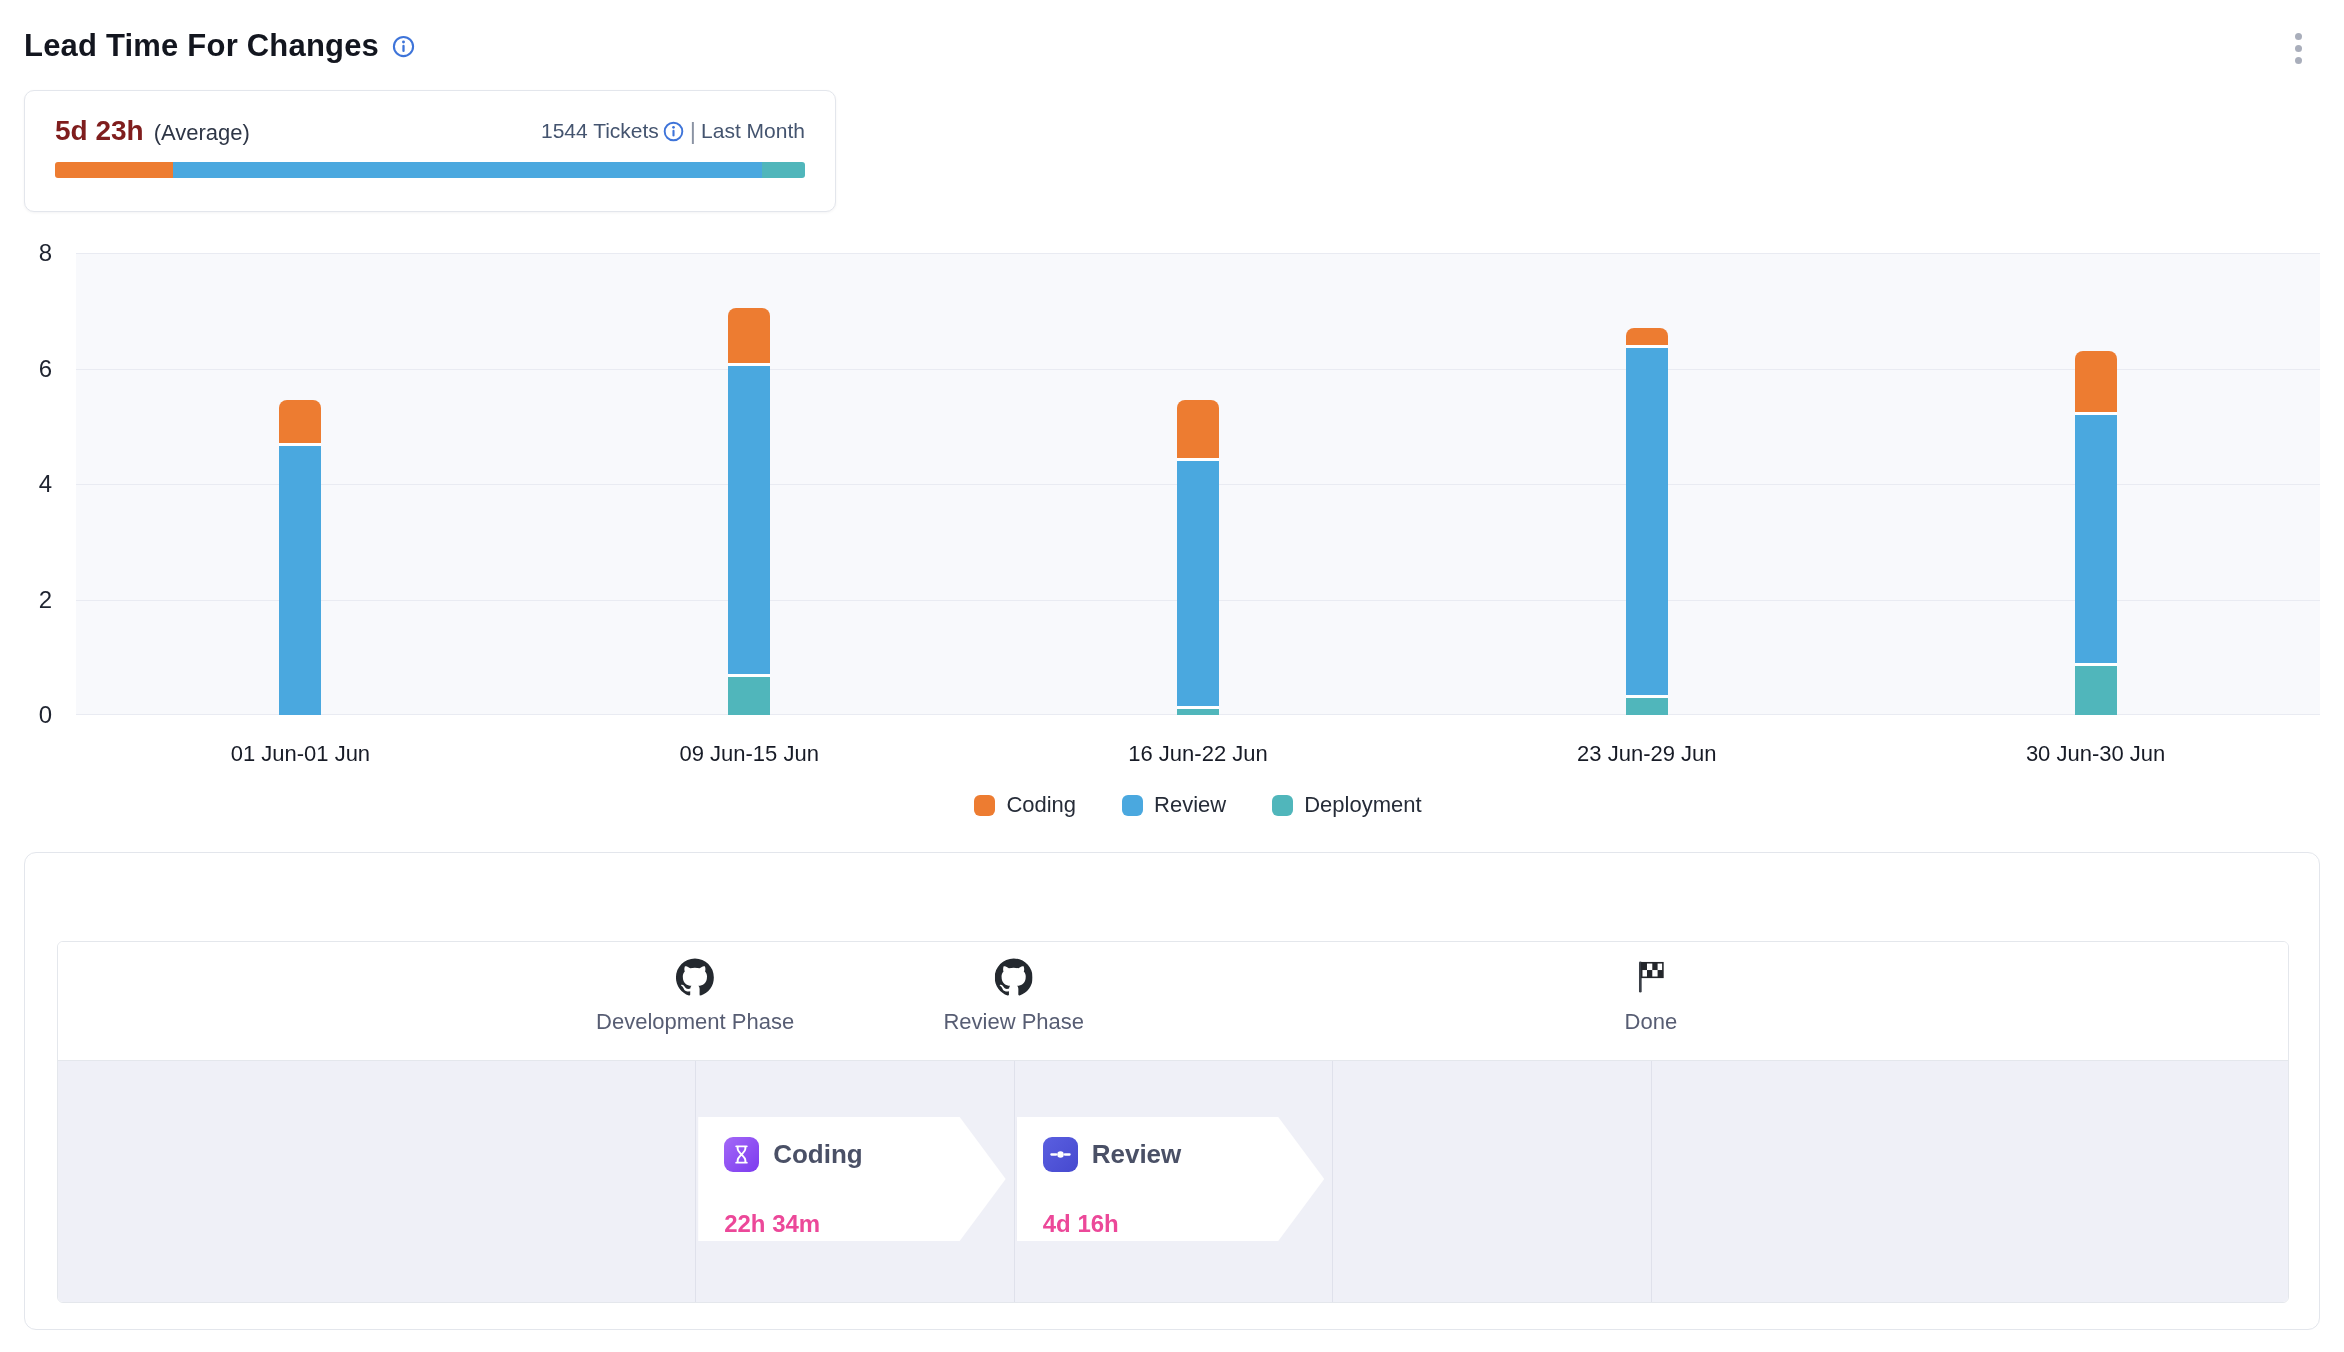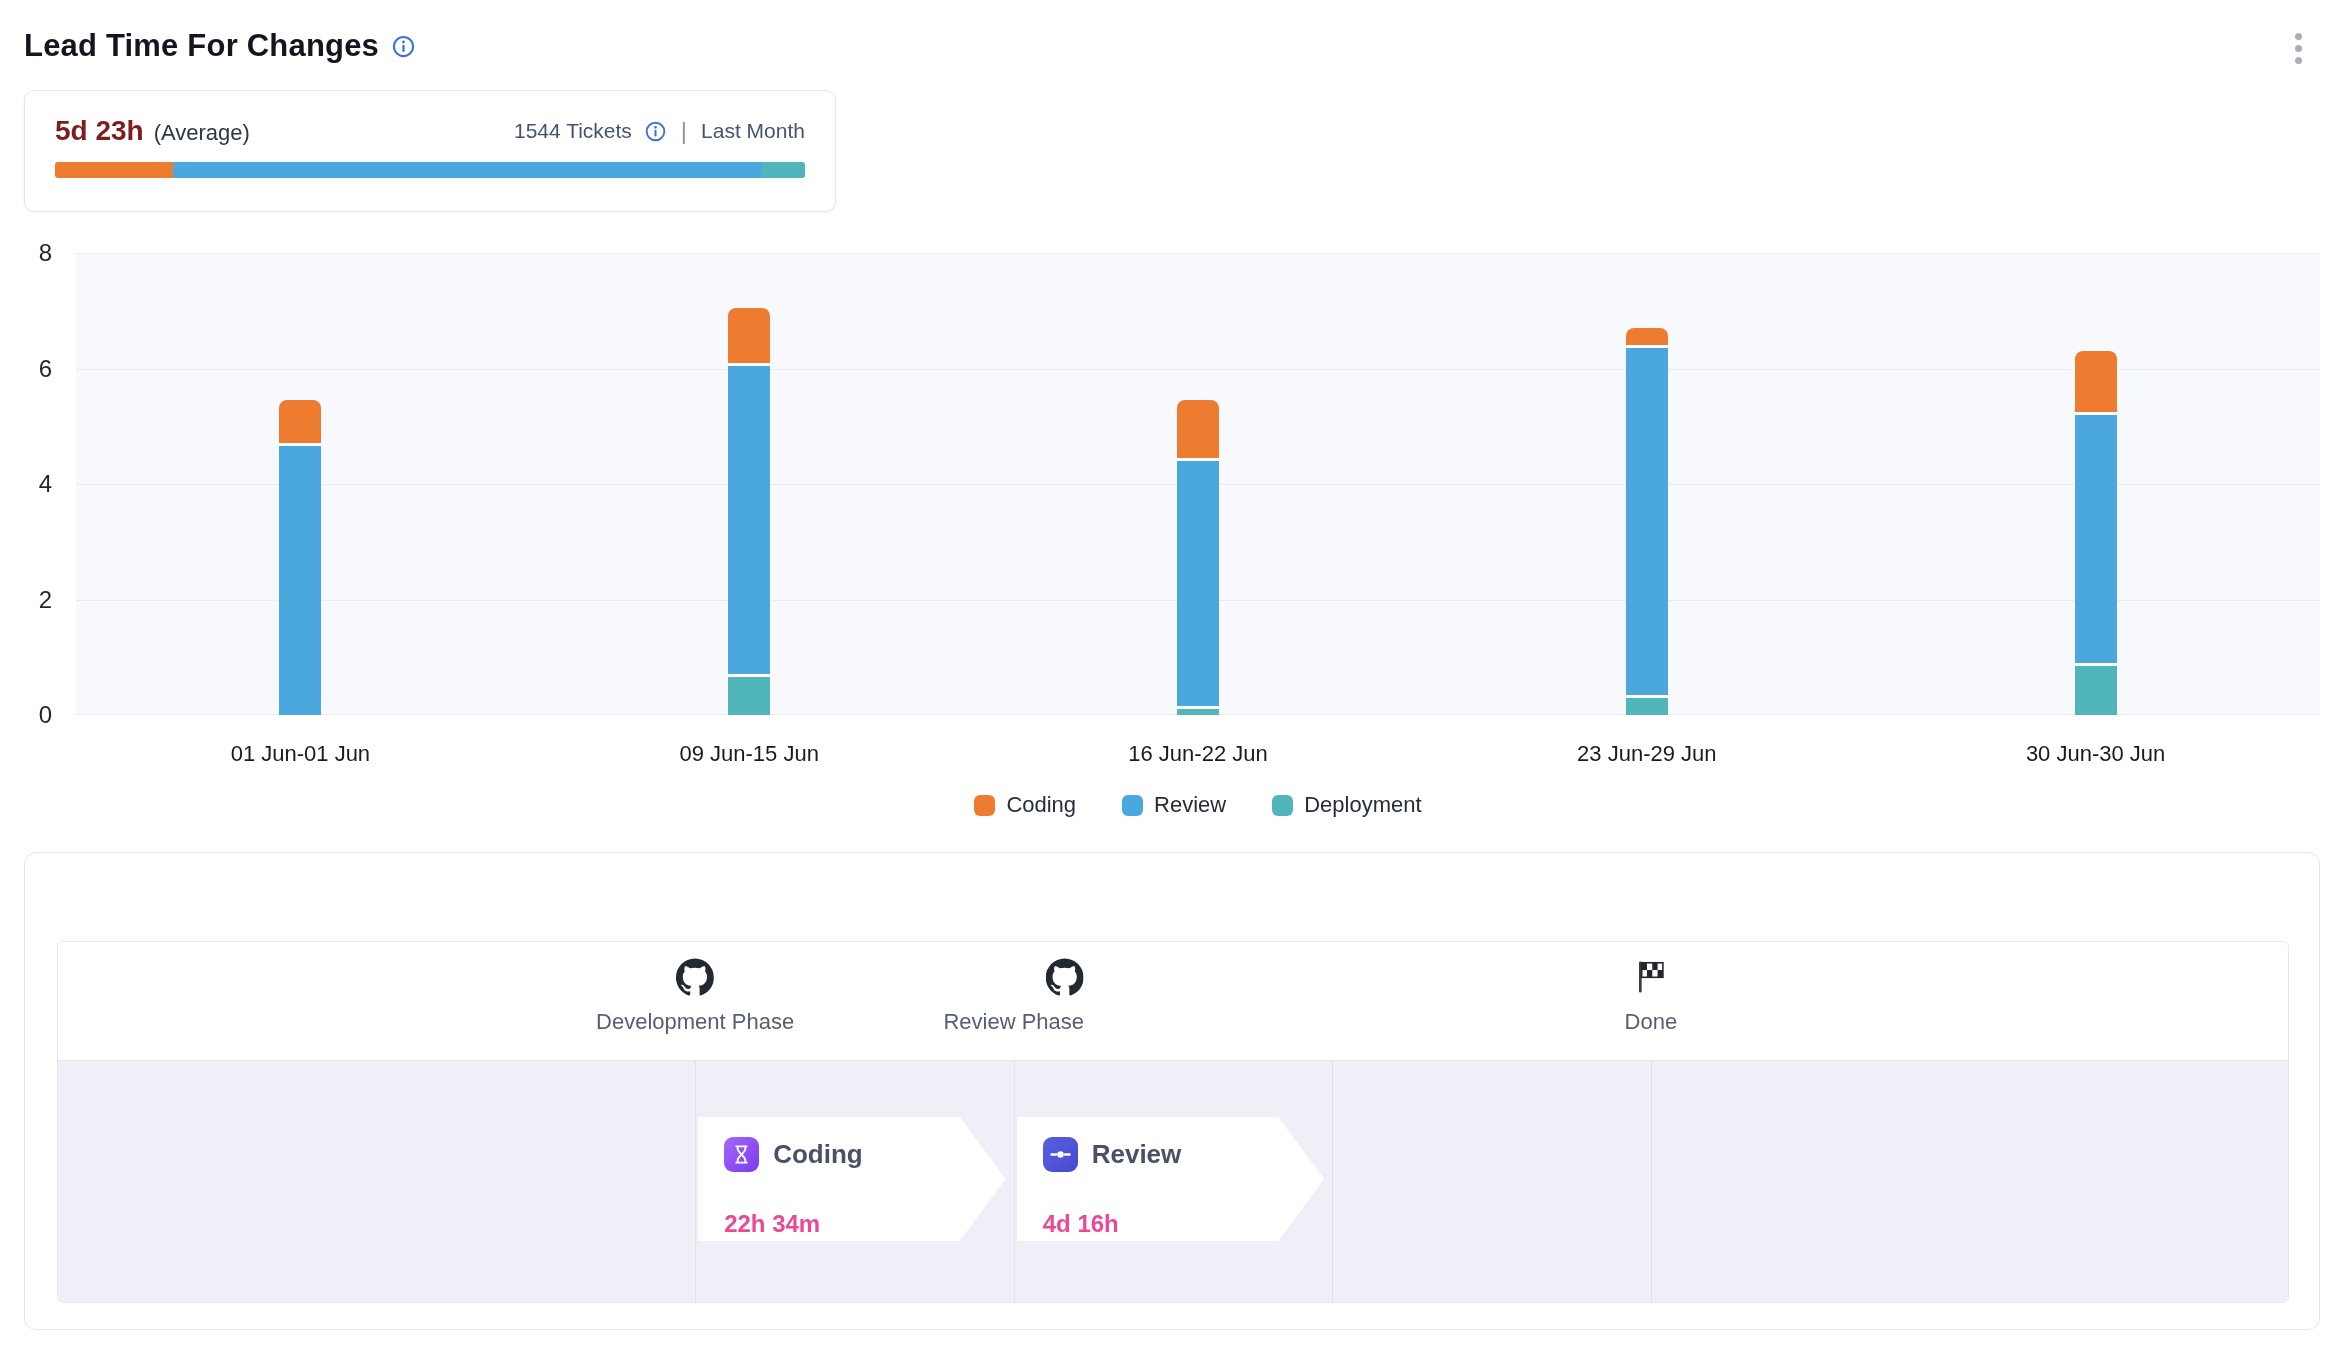--- a/index.html
+++ b/index.html
@@ -15,21 +15,21 @@
   .kebab i{width:7px;height:7px;border-radius:50%;background:#A9AEBB;display:block;}
 
   
   .summary-card{position:absolute;left:24px;top:90px;width:812px;height:122px;background:#fff;
                 border:1px solid #E3E6EC;border-radius:10px;box-shadow:0 1px 3px rgba(16,24,40,.05);
                 box-sizing:border-box;padding:24px 30px 0 30px;}
   .summary-top{display:flex;justify-content:space-between;align-items:center;}
   .avg-left{display:flex;align-items:baseline;gap:10px;}
   .avg-value{font-size:28px;font-weight:700;color:#7f1d1d;}
   .avg-label{font-size:22px;color:#2E3646;}
-  .summary-right{display:flex;align-items:center;gap:12px;color:#44546F;font-size:21px;}
+  .summary-right{display:flex;align-items:center;gap:3px;color:#44546F;font-size:21px;}
   .summary-right .info-icon{width:23px;height:23px;}
   .sep{color:#8A93A3;font-size:24px;font-weight:300;padding:0 2px;}
   .dist-bar{display:flex;height:16px;border-radius:3px;overflow:hidden;margin-top:15px;}
   .dist-seg{height:100%;}
 
   
   .plot{position:absolute;left:76px;top:253px;width:2244px;height:462px;background:#F8F9FC;}
   .gridline{position:absolute;left:0;right:0;height:1px;background:#E9EBF2;}
   .bar-group{position:absolute;bottom:0;width:42px;height:100%;display:flex;flex-direction:column;
              justify-content:flex-end;transform:translateX(-50%);}
@@ -217,21 +217,21 @@
 
   <div class="stages-panel">
     <div class="stages-table">
       <div class="phase-row">
           <div class="phase" style="left: 28.5714%;">
             <svg viewBox="0 0 24 24" class="phase-icon">
               <use href="#sym-github" xlink:href="#sym-github"></use>
             </svg>
             <div class="phase-label">Development Phase</div>
           </div>
-          <div class="phase" style="left: 42.8571%; align-items: flex-end;">
+          <div class="phase" style="left: 42.8571%;">
             <svg viewBox="0 0 24 24" class="phase-icon">
               <use href="#sym-github" xlink:href="#sym-github"></use>
             </svg>
             <div class="phase-label">Review Phase</div>
           </div>
           <div class="phase" style="left: 71.4286%;">
             <svg viewBox="0 0 24 24" class="phase-icon">
               <use href="#sym-flag" xlink:href="#sym-flag"></use>
             </svg>
             <div class="phase-label">Done</div>

